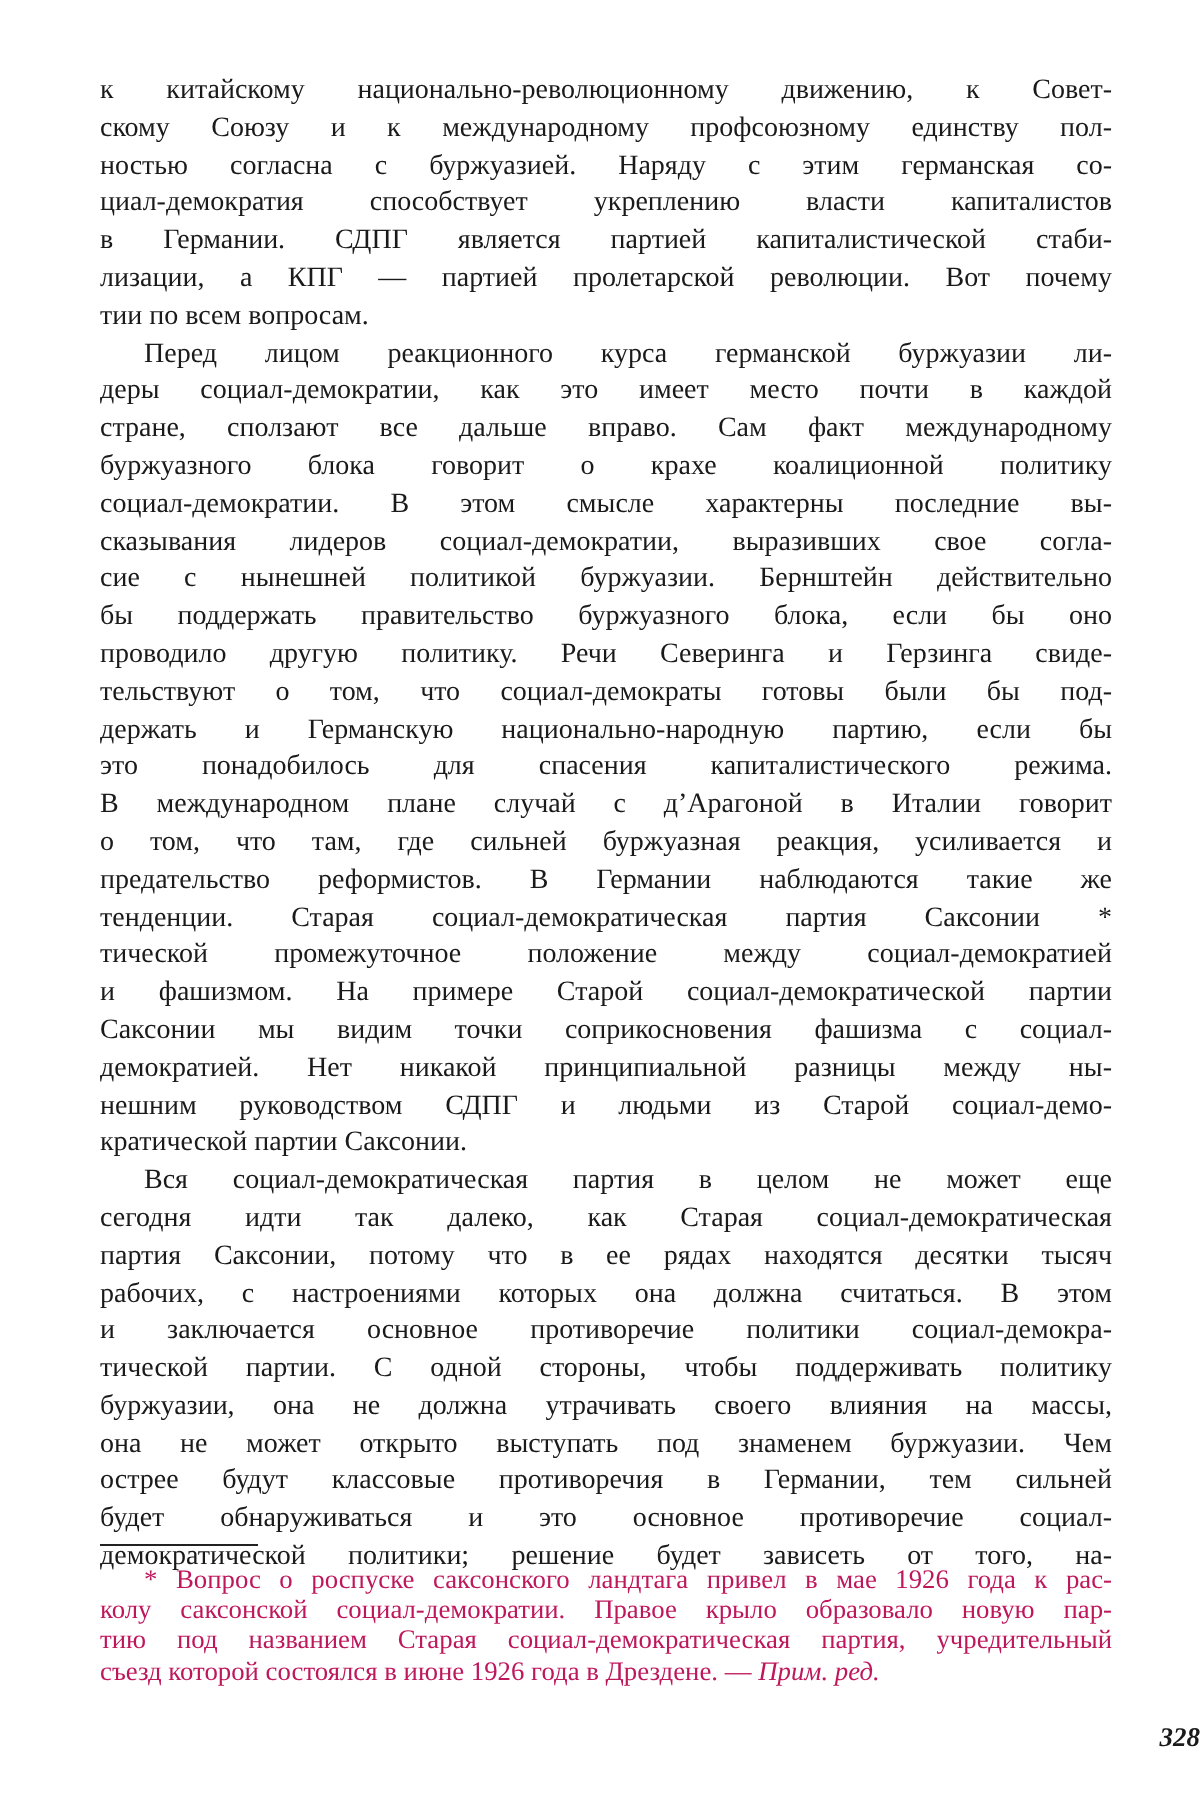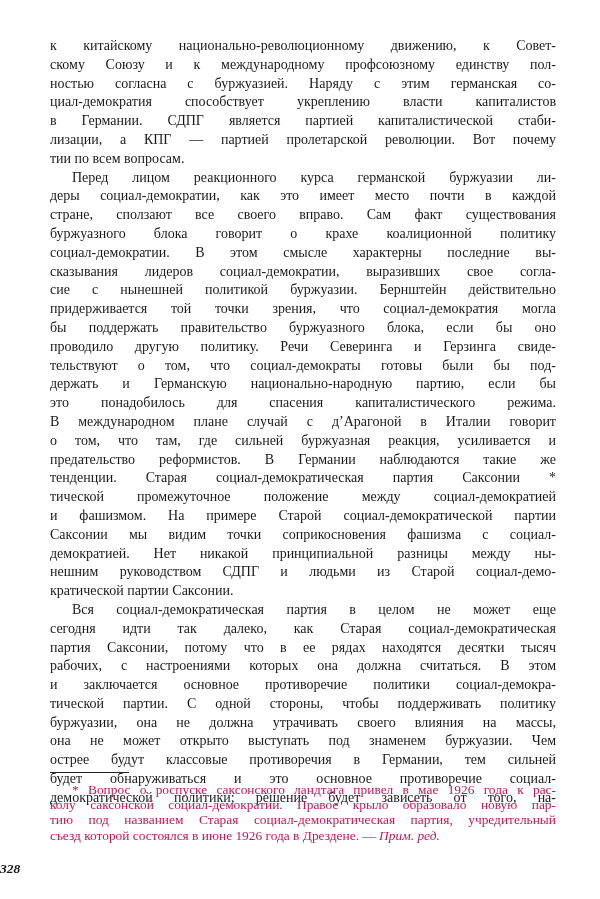--- a/index.html
+++ b/index.html
@@ -12,46 +12,45 @@
   .body-text { font-size: 14px; line-height: 18.8px; }
   .line { display: block; white-space: nowrap; text-align: justify; text-align-last: justify; height: 18.8px; }
   .line.last { text-align-last: left; }
   .indent { padding-left: 22px; }
   .rule { position: absolute; left: 50px; top: 772px; width: 79px; height: 0; border-top: 1.3px solid #222; }
   .footnote { position: absolute; left: 50px; top: 782px; width: 506px;
     font-family: "Liberation Serif", "DejaVu Serif", serif; color: #be185d;
     font-size: 13.4px; line-height: 15.2px; }
   .footnote .line { height: 15.2px; }
   .footnote i { font-style: italic; }
-  .pageno { position: absolute; left: 0; width: 600px; top: 861px; text-align: left;
+  .pageno { position: absolute; left: 0; width: 600px; top: 861px; text-align: right;
     font-family: "Liberation Serif", "DejaVu Serif", serif; font-size: 13.5px; font-style: italic; font-weight: bold; color: #1a1a1a; }
 </style>
 </head>
 <body>
 
 <div class="page">
   <div class="body-text">
     <div>
       <span class="line">к китайскому национально-революционному движению, к Совет-</span>
       <span class="line">скому Союзу и к международному профсоюзному единству пол-</span>
       <span class="line">ностью согласна с буржуазией. Наряду с этим германская со-</span>
       <span class="line">циал-демократия способствует укреплению власти капиталистов</span>
       <span class="line">в Германии. СДПГ является партией капиталистической стаби-</span>
       <span class="line">лизации, а КПГ — партией пролетарской революции. Вот почему</span>
       <span class="line last">тии по всем вопросам.</span>
     </div>
     <div>
       <span class="line indent">Перед лицом реакционного курса германской буржуазии ли-</span>
       <span class="line">деры социал-демократии, как это имеет место почти в каждой</span>
-      <span class="line">стране, сползают все своего вправо. Сам факт существования</span>
+      <span class="line">стране, сползают все дальше вправо. Сам факт международному</span>
       <span class="line">буржуазного блока говорит о крахе коалиционной политику</span>
       <span class="line">социал-демократии. В этом смысле характерны последние вы-</span>
       <span class="line">сказывания лидеров социал-демократии, выразивших свое согла-</span>
       <span class="line">сие с нынешней политикой буржуазии. Бернштейн действительно</span>
-      <span class="line">придерживается той точки зрения, что социал-демократия могла</span>
       <span class="line">бы поддержать правительство буржуазного блока, если бы оно</span>
       <span class="line">проводило другую политику. Речи Северинга и Герзинга свиде-</span>
       <span class="line">тельствуют о том, что социал-демократы готовы были бы под-</span>
       <span class="line">держать и Германскую национально-народную партию, если бы</span>
       <span class="line">это понадобилось для спасения капиталистического режима.</span>
       <span class="line">В международном плане случай с д’Арагоной в Италии говорит</span>
       <span class="line">о том, что там, где сильней буржуазная реакция, усиливается и</span>
       <span class="line">предательство реформистов. В Германии наблюдаются такие же</span>
       <span class="line">тенденции. Старая социал-демократическая партия Саксонии *</span>
       <span class="line">тической промежуточное положение между социал-демократией</span>

